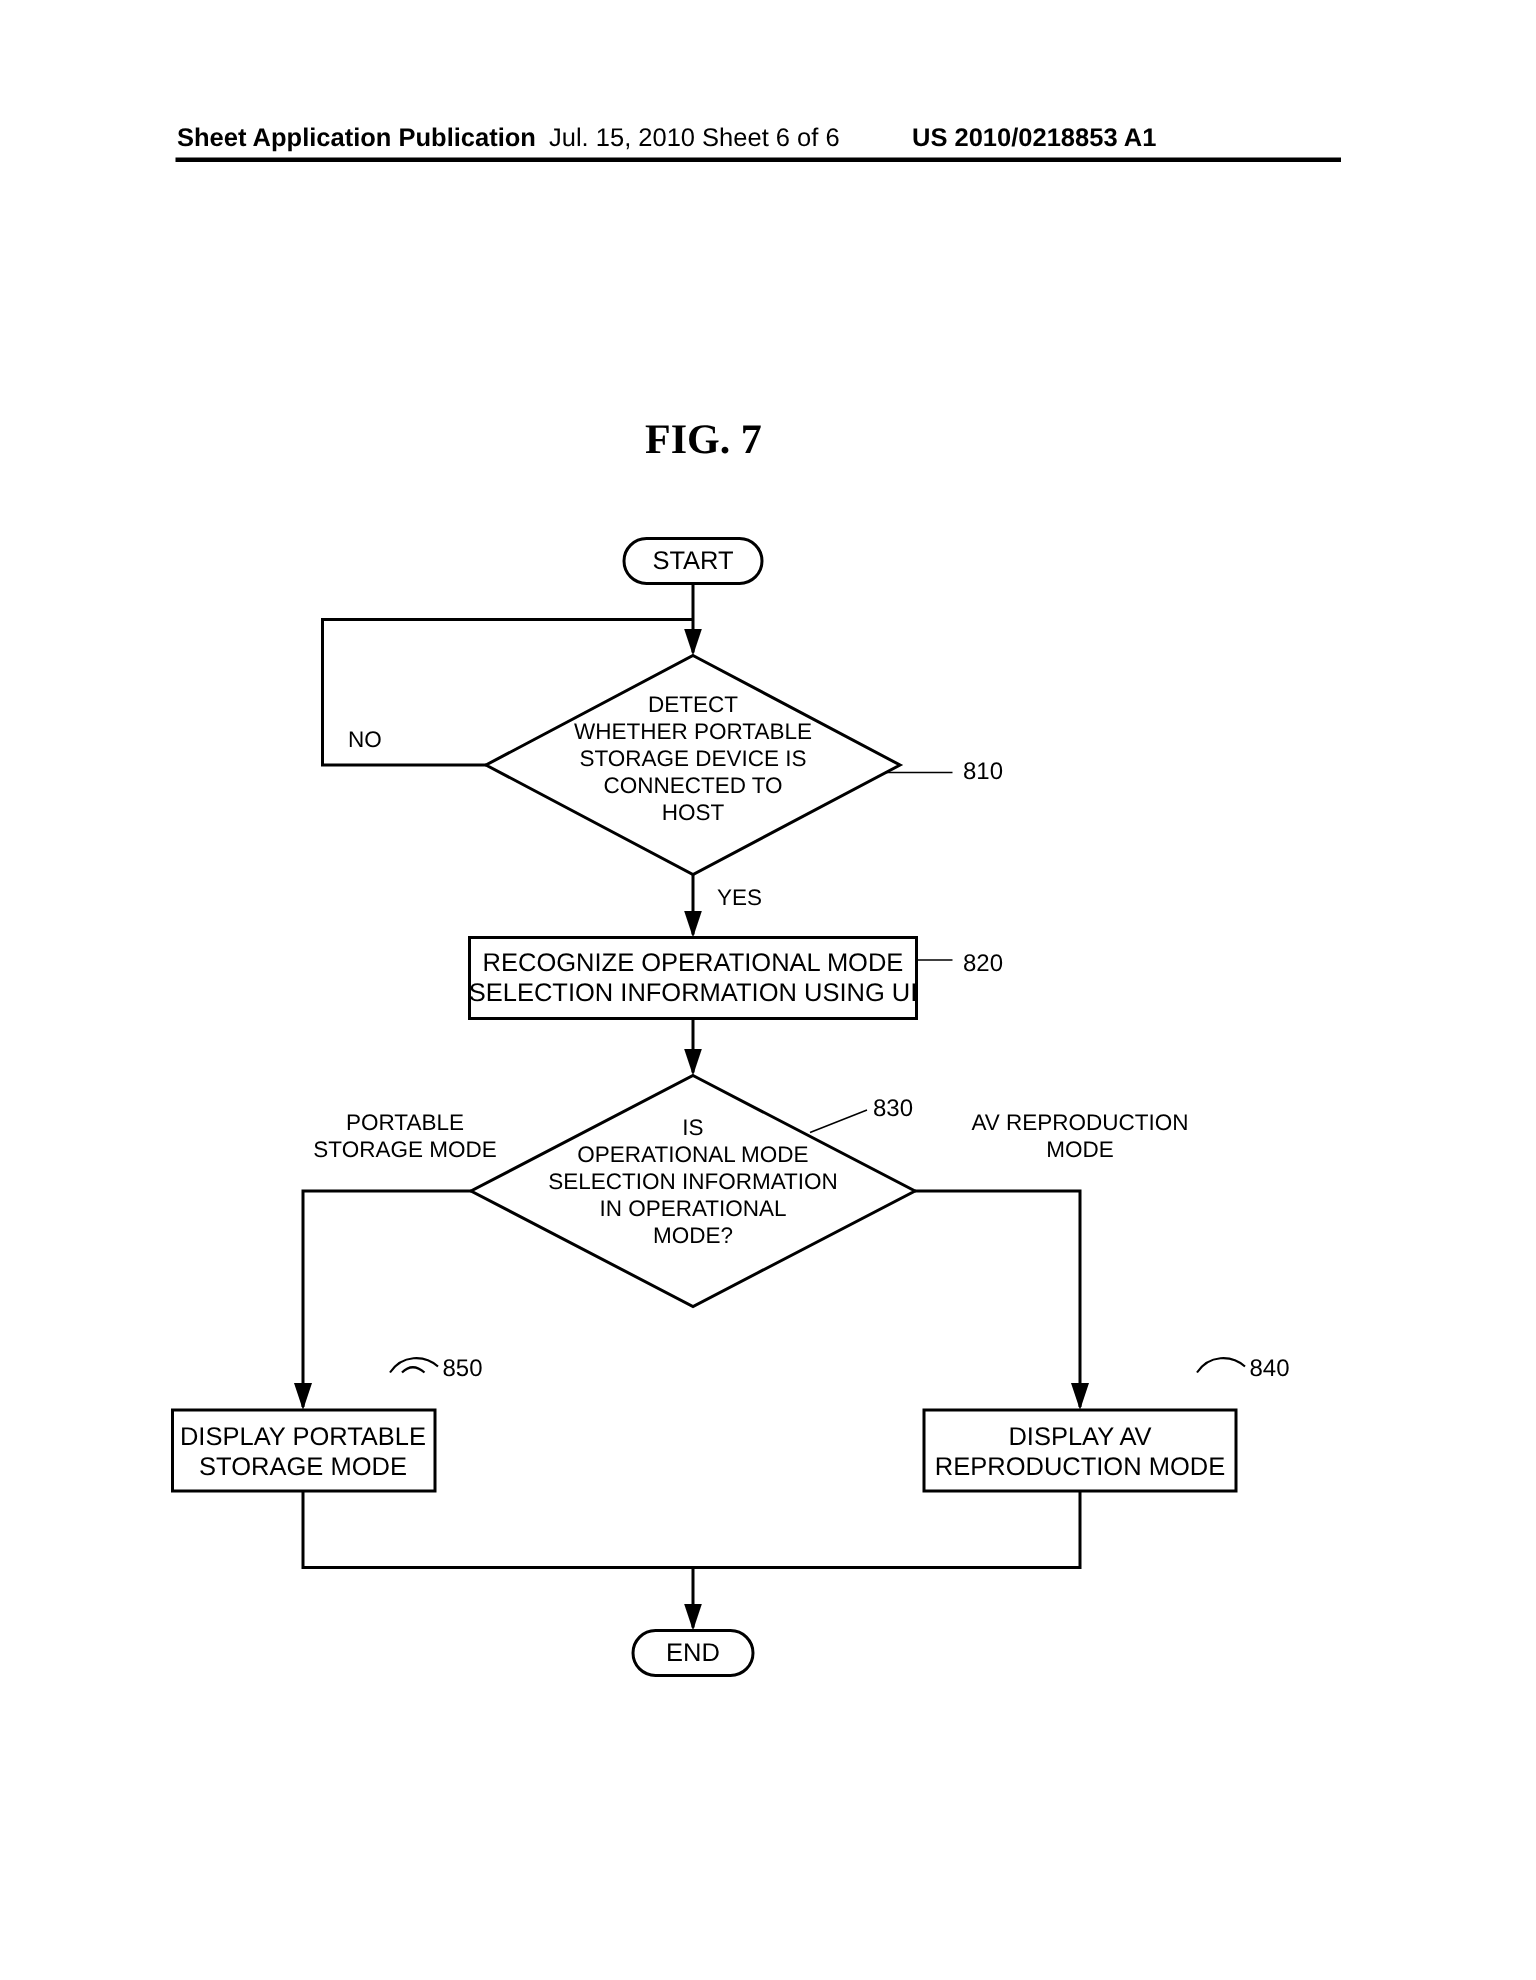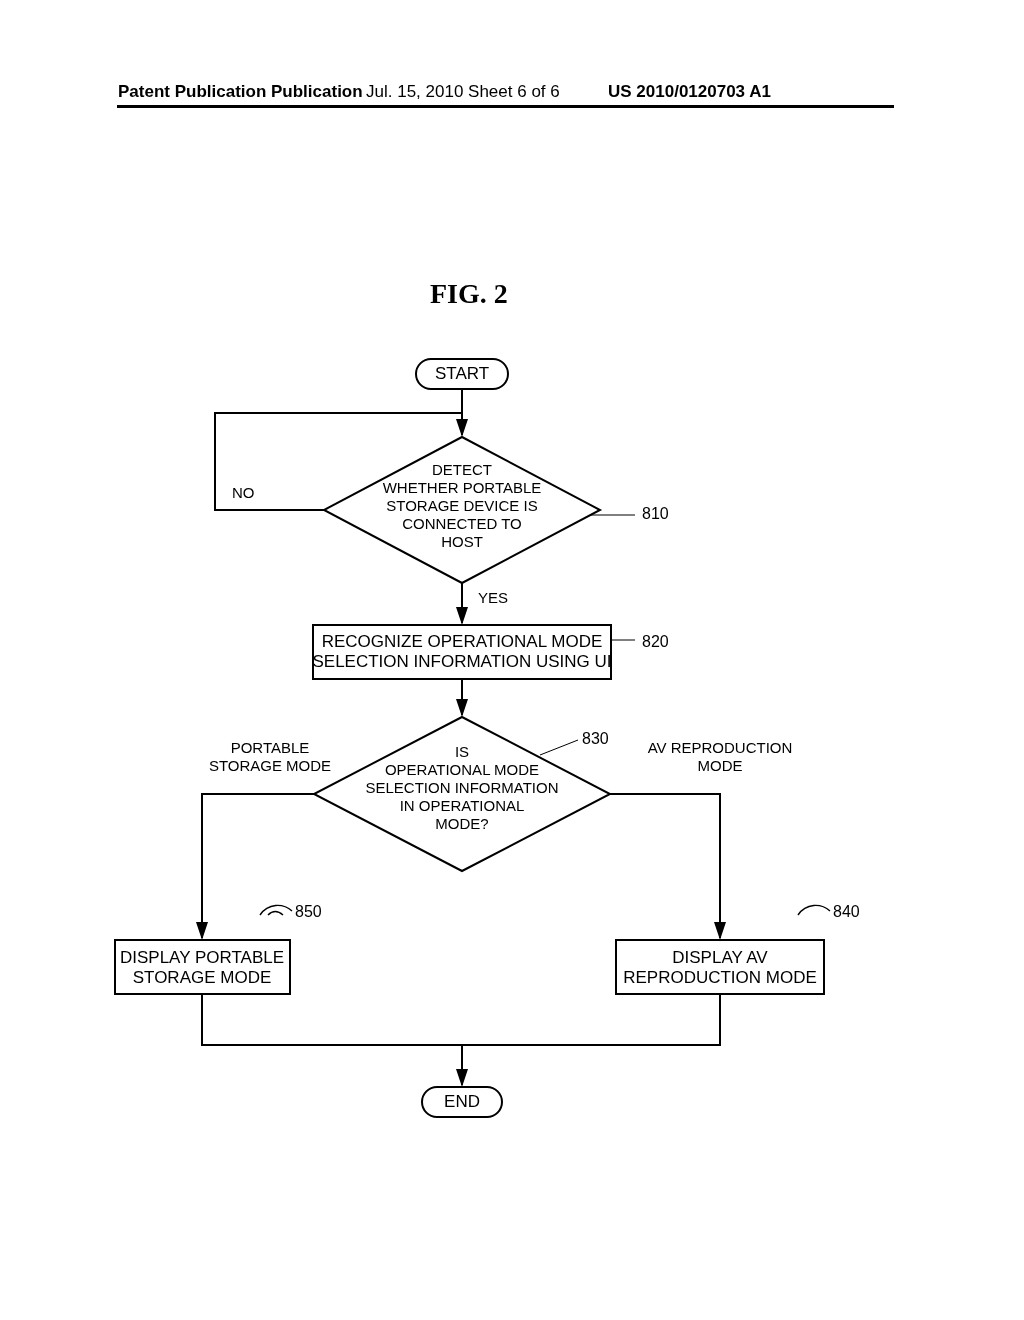--- a/index.html
+++ b/index.html
@@ -64,27 +64,27 @@
   .box-text { font-size: 17px; }
   .diamond-text { font-size: 15px; }
   .term-text { font-size: 17px; }
   .label-text { font-size: 16px; text-anchor: start; }
   .edge-text { font-size: 15px; }
 </style>
 </head>
 <body>
 
 <div class="header">
-  <span class="header-left">Patent Publication Publication</span>
+  <span class="header-left">Sheet Application Publication</span>
   <span class="header-center">Jul. 15, 2010  Sheet 6 of 6</span>
-  <span class="header-right">US 2010/0120703 A1</span>
+  <span class="header-right">US 2010/0218853 A1</span>
 </div>
 <div class="header-line"></div>
 
-<div class="fig-title">FIG.  2</div>
+<div class="fig-title">FIG.  7</div>
 
 <svg class="flow" viewBox="0 0 820 790">
   <defs>
     <marker id="arrow" markerWidth="10" markerHeight="10" refX="8" refY="3" orient="auto" markerUnits="strokeWidth">
       <path d="M0,0 L0,6 L9,3 z" fill="#000"></path>
     </marker>
   </defs>
 
   <g>
     <rect x="316" y="4" width="92" height="30" rx="15" ry="15" fill="none" stroke="#000" stroke-width="2"></rect>

